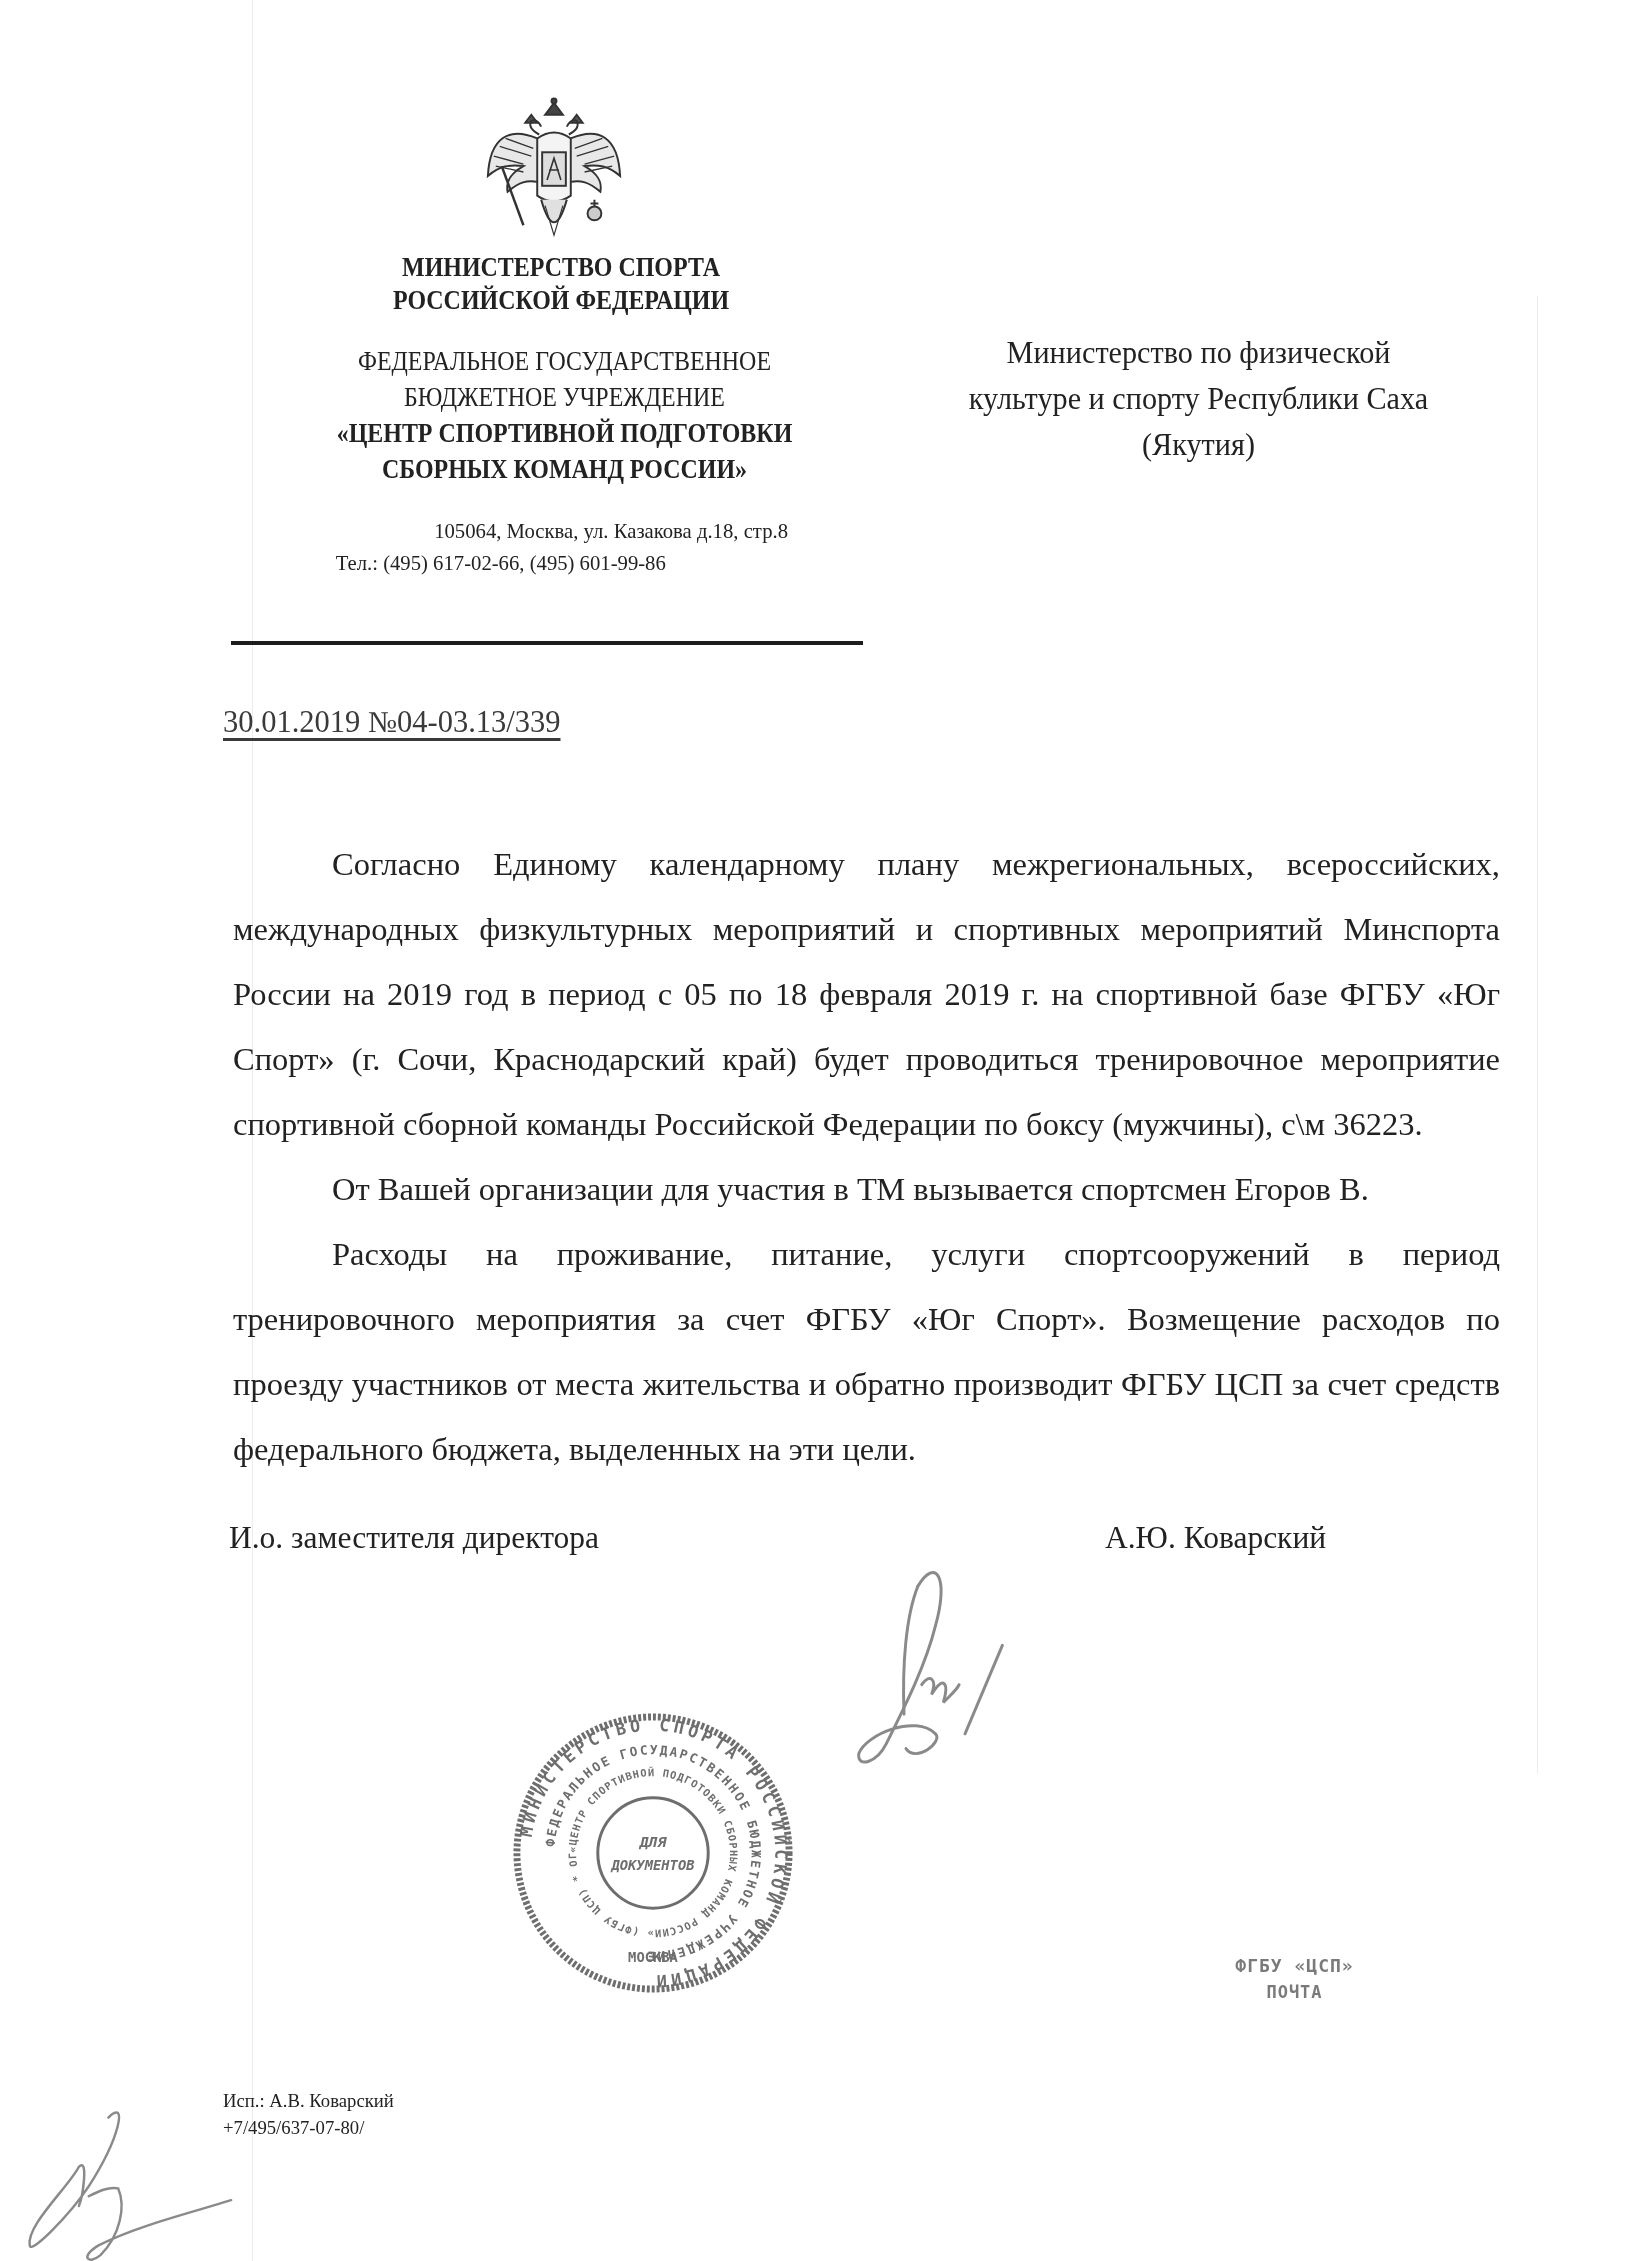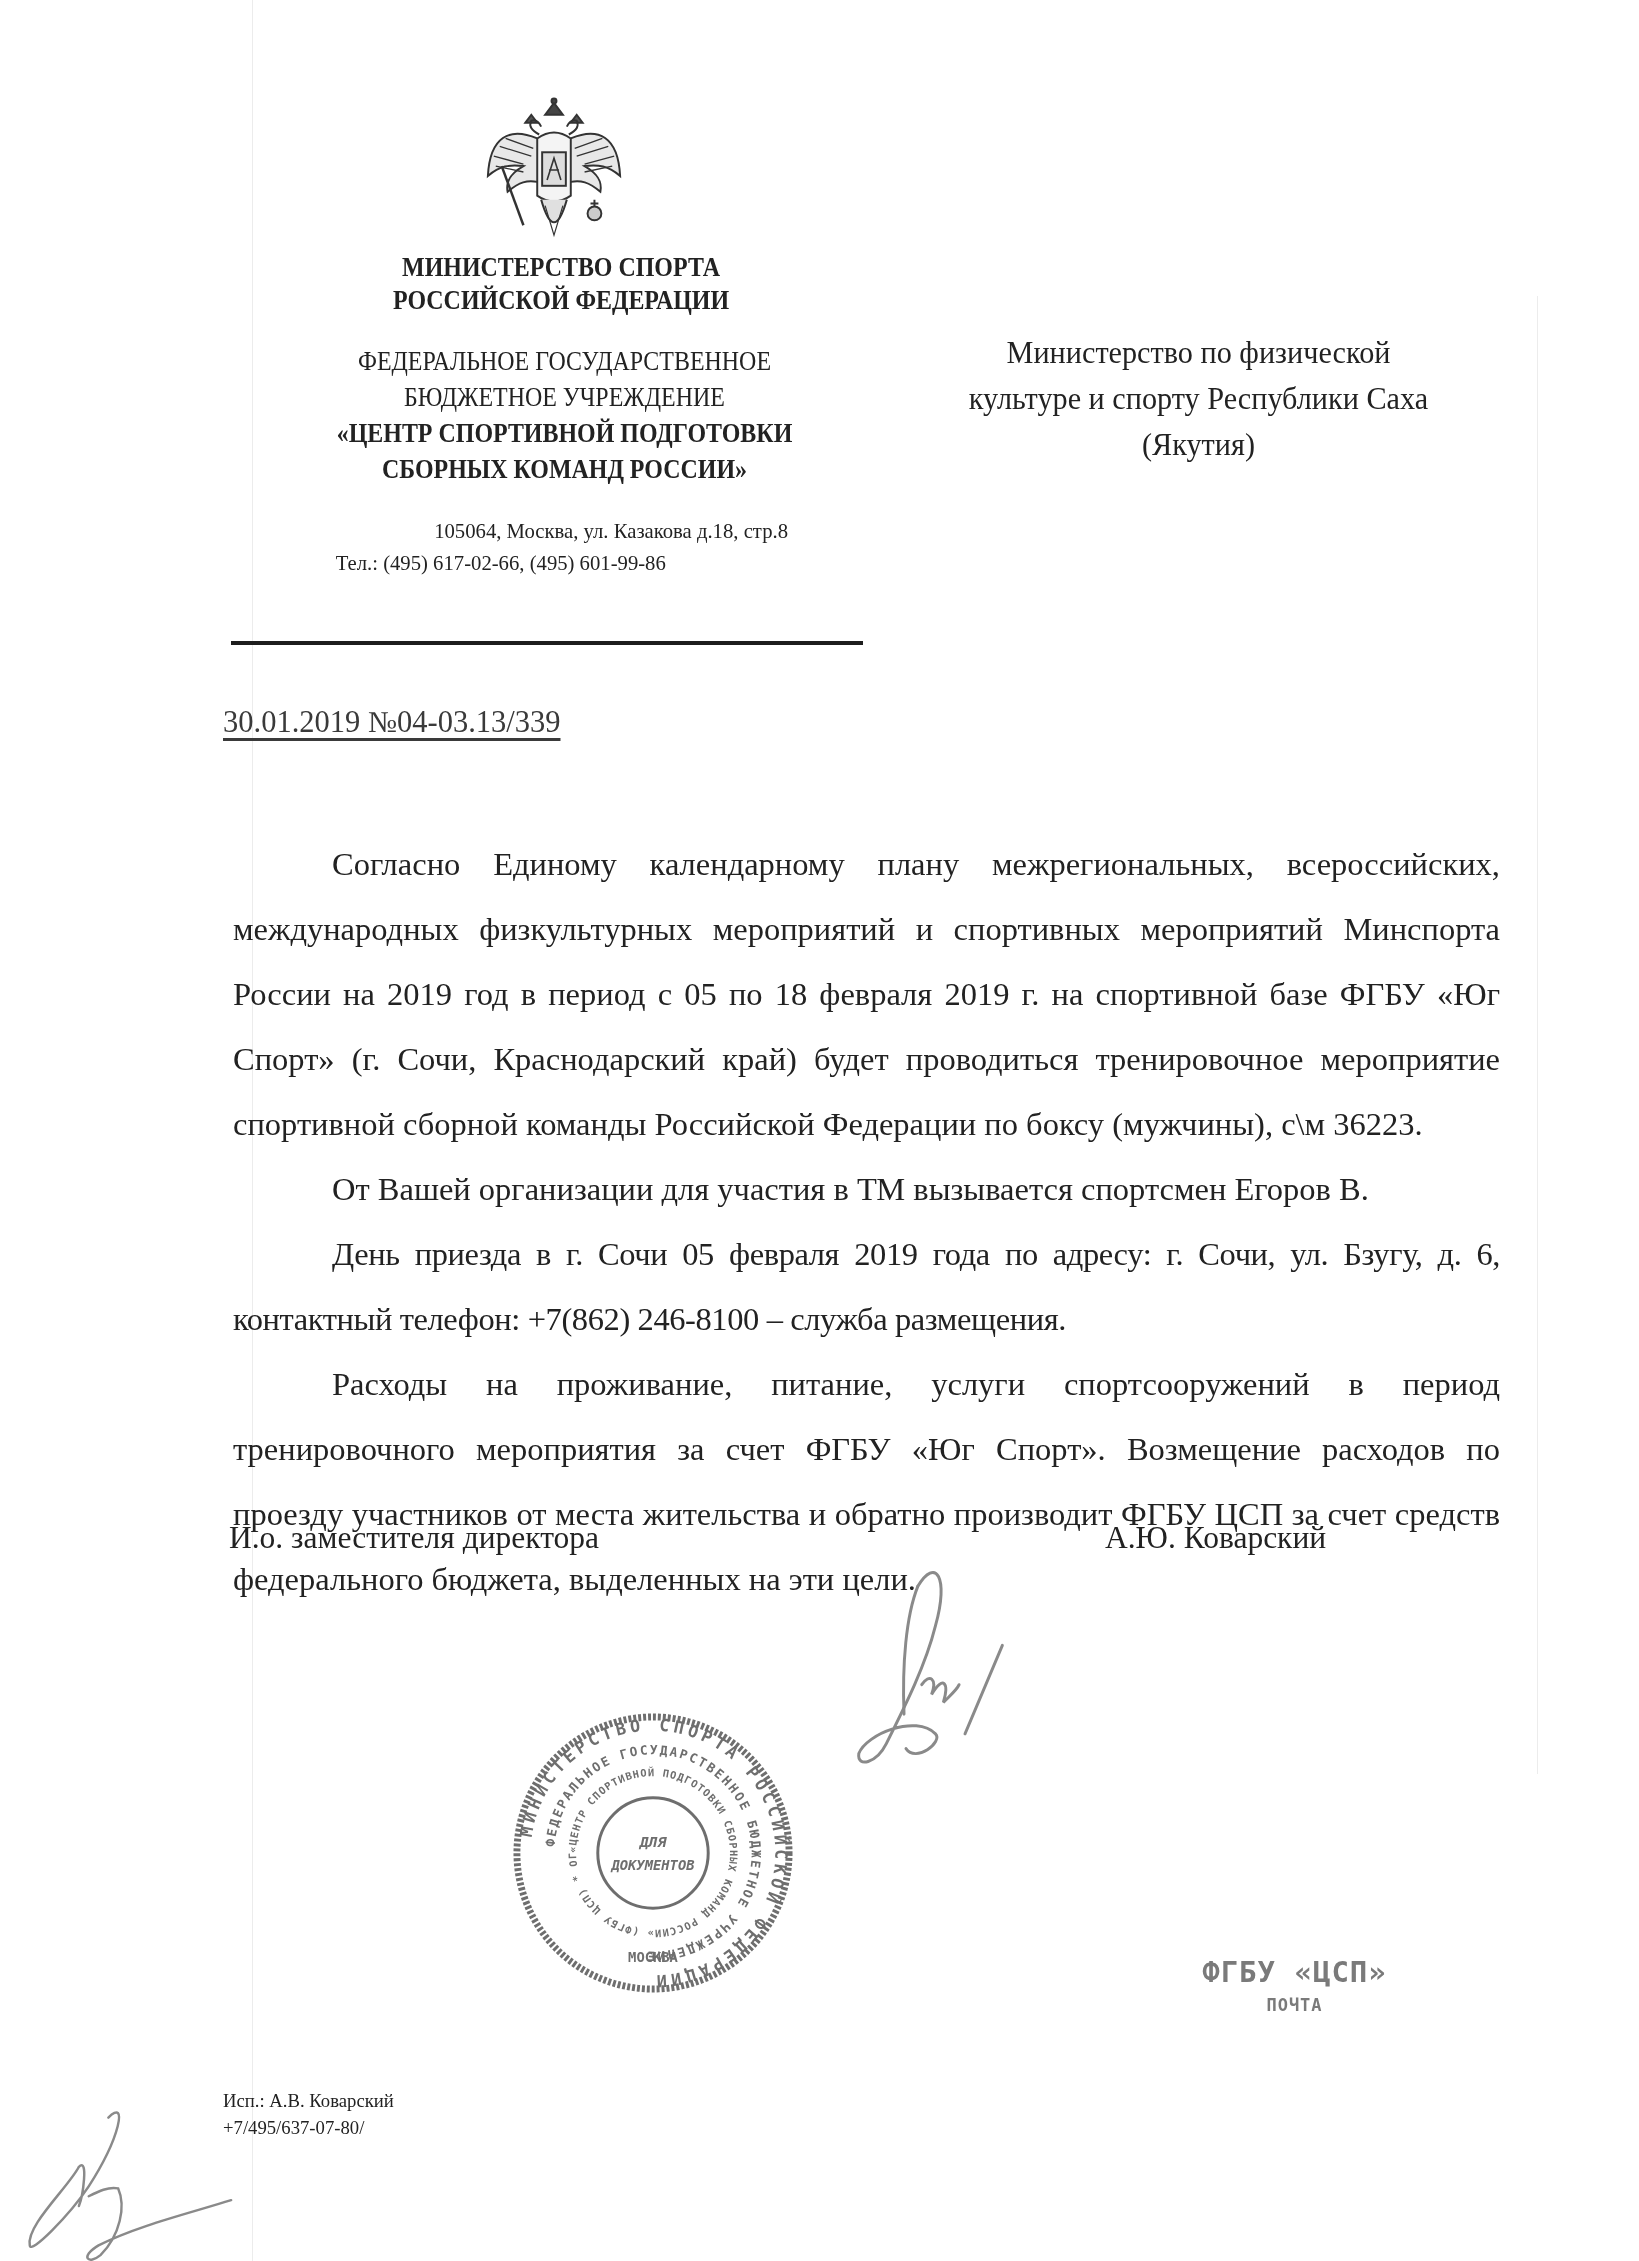--- a/index.html
+++ b/index.html
@@ -23,21 +23,21 @@
   .regnum { left:223px; top:705px; font-size:30.5px; text-decoration:underline; text-underline-offset:5.9px; color:#3a3a3a; white-space:nowrap; }
   .body { left:233px; width:1267px; top:832px; font-size:32.5px; line-height:65px; text-align:justify; }
   .body p { margin:0; text-indent:99px; }
   .body .compress { letter-spacing:-0.4px; }
   .signrow { top:1520px; font-size:31.5px; white-space:nowrap; }
   .sign-pos { left:229px; }
   .sign-name { left:1105px; }
   .signature { left:827px; top:1547px; width:217px; height:236px; }
   .stamp { left:512px; top:1712px; width:282px; height:282px; }
   .poststamp { left:1190px; top:1955px; width:209px; text-align:center; color:#7a7a7a; font-family:"DejaVu Sans Mono", monospace; font-weight:bold; }
-  .poststamp .t1 { font-size:29px; letter-spacing:1px; }
+  .poststamp .t1 { font-size:18px; letter-spacing:1px; }
   .poststamp .t2 { font-size:17px; margin-top:5.9px; letter-spacing:1px; }
   .executor { left:223px; top:2088px; font-size:18.7px; line-height:26.6px; white-space:nowrap; }
   .exec-sign { left:9.9px; top:2098px; width:236px; height:167px; }
 </style>
 </head>
 <body>
 
 <div class="scanline" style="left:252px; top:0; height:2262px;"></div>
 <div class="scanline" style="left:1537px; top:296px; height:1478px;"></div>
 
@@ -93,21 +93,20 @@
   <div>Министерство по физической</div>
   <div>культуре и спорту Республики Саха</div>
   <div>(Якутия)</div>
 </div>
 
 <div class="abs regnum">30.01.2019 №04-03.13/339</div>
 
 <div class="abs body">
   <p>Согласно Единому календарному плану межрегиональных, всероссийских, международных физкультурных мероприятий и спортивных мероприятий Минспорта России на 2019 год в период с 05 по 18 февраля 2019 г.  на спортивной базе ФГБУ «Юг Спорт» (г. Сочи, Краснодарский край) будет проводиться тренировочное мероприятие спортивной сборной команды Российской Федерации по боксу (мужчины), с\м 36223.</p>
   <p>От Вашей организации для участия в ТМ вызывается спортсмен Егоров В.</p>
-  <p class="compress">День  приезда в г. Сочи  05 февраля 2019 года по адресу: г. Сочи, ул. Бзугу, д. 6, контактный телефон: +7(862) 246-8100 – служба размещения.</p>
   <p>Расходы на проживание, питание, услуги спортсооружений в период тренировочного мероприятия за счет ФГБУ «Юг Спорт».  Возмещение расходов по проезду участников от места жительства и обратно производит ФГБУ ЦСП за счет средств федерального бюджета, выделенных на эти цели.</p>
 </div>
 
 <div class="abs signrow sign-pos">И.о. заместителя директора</div>
 <div class="abs signrow sign-name">А.Ю. Коварский</div>
 
 <svg class="abs signature" viewBox="0 0 220 240">
   <g fill="none" stroke="#8a8a8a" stroke-width="3" stroke-linecap="round">
     <path d="M92 40 C110 10 124 30 110 80 C100 120 80 160 60 200 C50 220 30 225 32 210 C40 190 90 170 110 190 C118 198 90 220 80 205"></path>
     <path d="M92 40 C80 70 76 120 78 170"></path>

